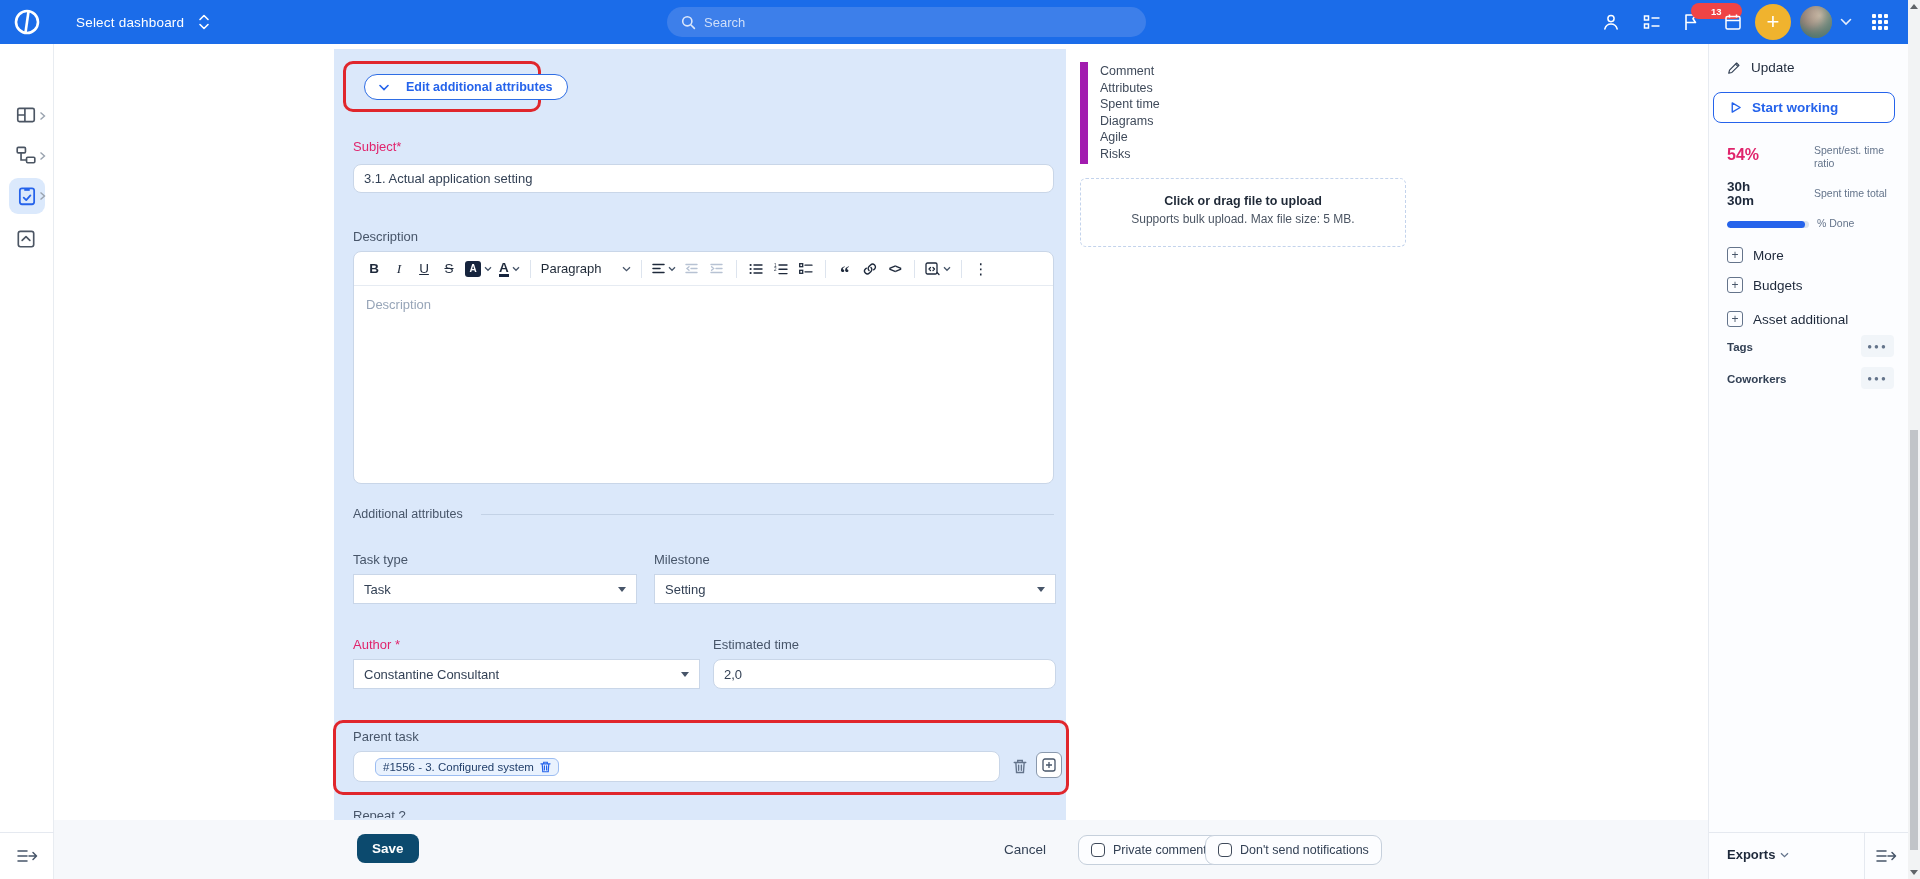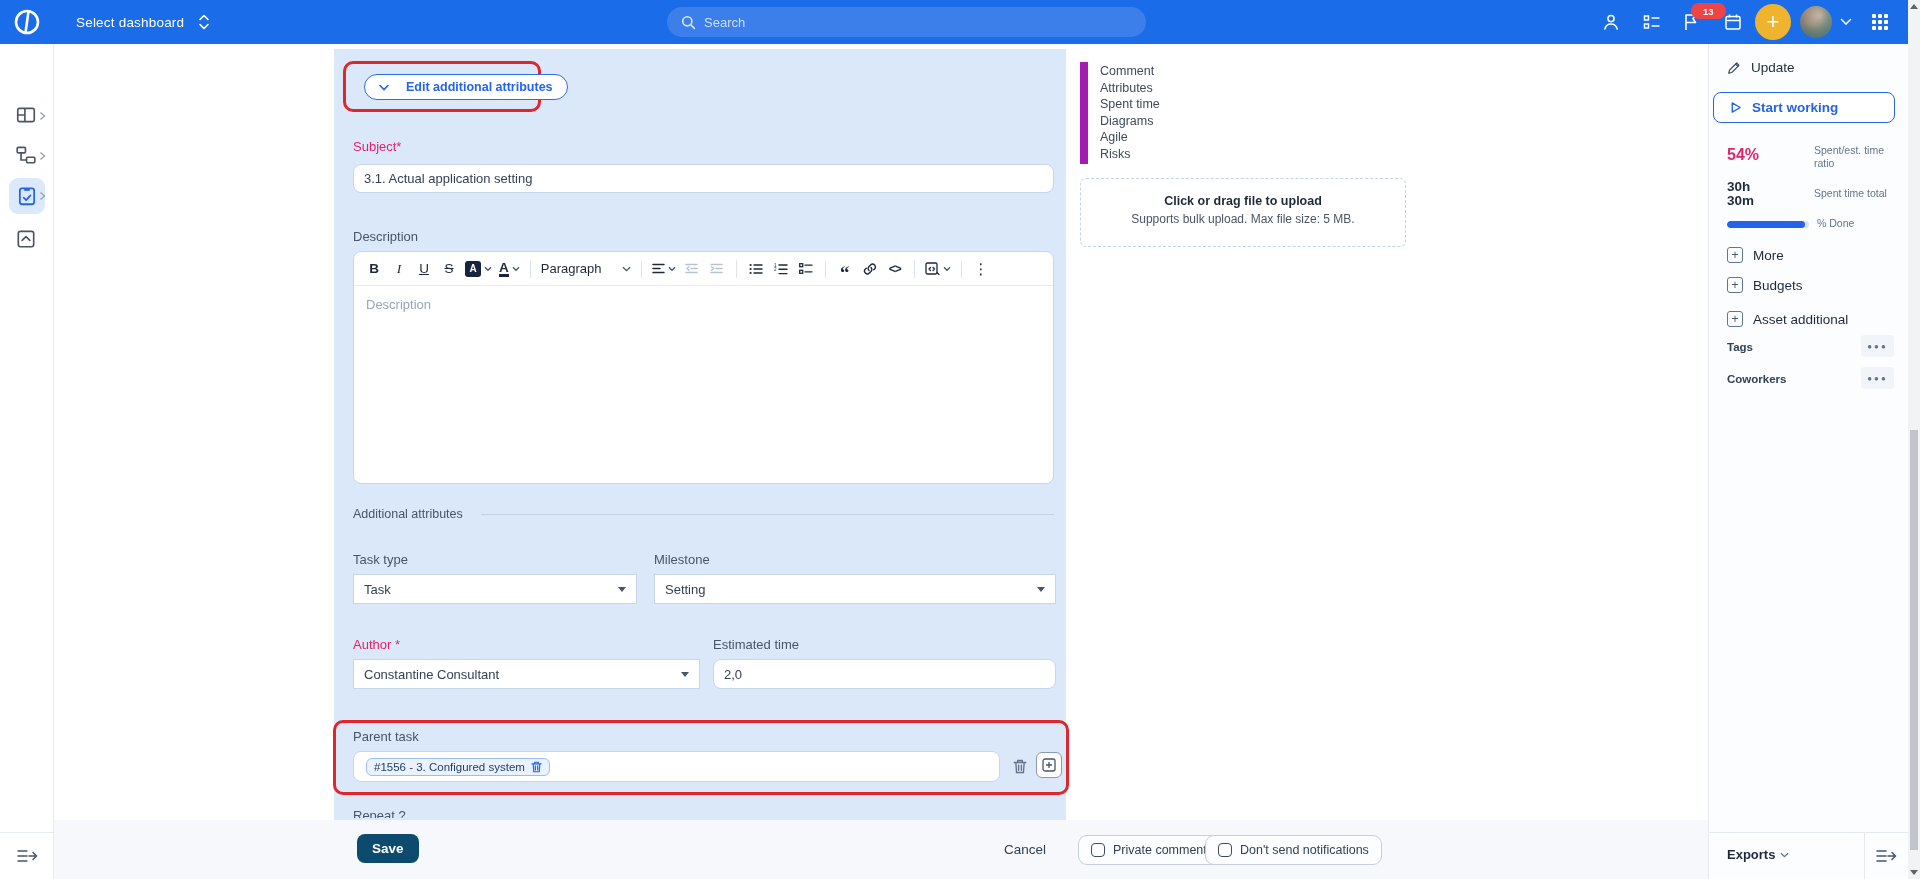--- a/index.html
+++ b/index.html
@@ -10,21 +10,21 @@
 
   
   .topbar { position: absolute; left: 0; top: 0; width: 1920px; height: 44px; background: #1b6ce9; }
   .logo { left: 13px; top: 8px; width: 28px; height: 28px; cursor: pointer; }
   .dash-sel { left: 76px; top: 0; height: 44px; gap: 14px; color: #fff; cursor: pointer; }
   .dash-sel .lbl { font-size: 13.5px; font-weight: 500; letter-spacing: .2px; }
   .searchbox { left: 667px; top: 7px; width: 479px; height: 30px; background: #3d7fea; border-radius: 15px; padding: 0 14px; gap: 8px; color: #d9e6fb; }
   .searchbox input { background: transparent; border: 0; outline: none; color: #eaf1fd; font-size: 13px; width: 100%; font-family: "Liberation Sans", sans-serif; }
   .searchbox input::placeholder { color: #cfdff9; }
   .tb-ico { top: 12px; width: 20px; height: 20px; color: #fff; cursor: pointer; }
-  .badge { position: absolute; left: 10px; top: -9px; min-width: 17px; height: 16px; background: #ef4446; border-radius: 9px; color: #fff; font-size: 9.5px; font-weight: 700; display: flex; align-items: center; justify-content: center; padding: 0 12px; }
+  .badge { position: absolute; left: 10px; top: -9px; min-width: 17px; height: 16px; background: #ef4446; border-radius: 9px; color: #fff; font-size: 9.5px; font-weight: 700; display: flex; align-items: center; justify-content: center; padding: 0 20px; }
   .plus-btn { left: 1755px; top: 4px; width: 36px; height: 36px; border-radius: 50%; background: #f0b32e; color: #fff; display: flex; align-items: center; justify-content: center; font-size: 22px; font-weight: 500; cursor: pointer; }
   .avatar { left: 1800px; top: 6px; width: 32px; height: 32px; border-radius: 50%; cursor: pointer;
             background: radial-gradient(circle at 62% 30%, #cbb9a6, #96857a 55%, #5d6a68 100%);
             box-shadow: inset -6px -8px 10px rgba(35,120,110,.45); }
   .av-chev { left: 1840px; top: 18px; width: 12px; height: 8px; color: #e6eefc; cursor: pointer; }
 
   
   .rail { position: absolute; left: 0; top: 44px; width: 54px; height: 835px; background: #fff; border-right: 1px solid #e8ecf1; }
   .rail-item { position: absolute; left: 15px; width: 24px; height: 24px; color: #4b5563; cursor: pointer; }
   .rail-chev { position: absolute; left: 39px; width: 8px; height: 10px; color: #9aa3af; }
@@ -384,21 +384,21 @@
     <div class="f-label req" style="left:19px;top:588px">Author *</div>
     <div class="select" style="left:19px;top:610px;width:347px">
       <span>Constantine Consultant</span>
       <span class="sel-arrow"></span>
     </div>
     <div class="f-label" style="left:379px;top:588px">Estimated time</div>
     <input class="f-input" style="left: 379px; top: 610px; width: 343px; height: 30px;" value="2,0">
 
     <div class="annot" style="left:-1px;top:671px;width:736px;height:75px"></div>
     <div class="f-label" style="left:19px;top:680px">Parent task</div>
-    <div class="f-input" style="left:19px;top:702px;width:647px;height:31px;padding:0 12px">
+    <div class="f-input" style="left:19px;top:702px;width:647px;height:31px;padding:0 21px">
       <span class="chip">
         <span>#1556 - 3. Configured system</span>
         <svg width="11" height="12" viewBox="0 0 12 13" fill="none" stroke="#2563eb" stroke-width="1.3" stroke-linecap="round">
             <path d="M1 3h10M4 3V1.3h4V3M2.4 3l.6 8.7h6l.6-8.7M4.8 5.3v4.4M7.2 5.3v4.4"></path>
           </svg>
       </span>
     </div>
     <button class="sq-btn" style="left:674px;top:705px;width:24px;height:24px">
       <svg width="14" height="15" viewBox="0 0 12 13" fill="none" stroke="#64748b" stroke-width="1.2" stroke-linecap="round">
           <path d="M1 3h10M4 3V1.3h4V3M2.4 3l.6 8.7h6l.6-8.7M4.8 5.3v4.4M7.2 5.3v4.4"></path>

